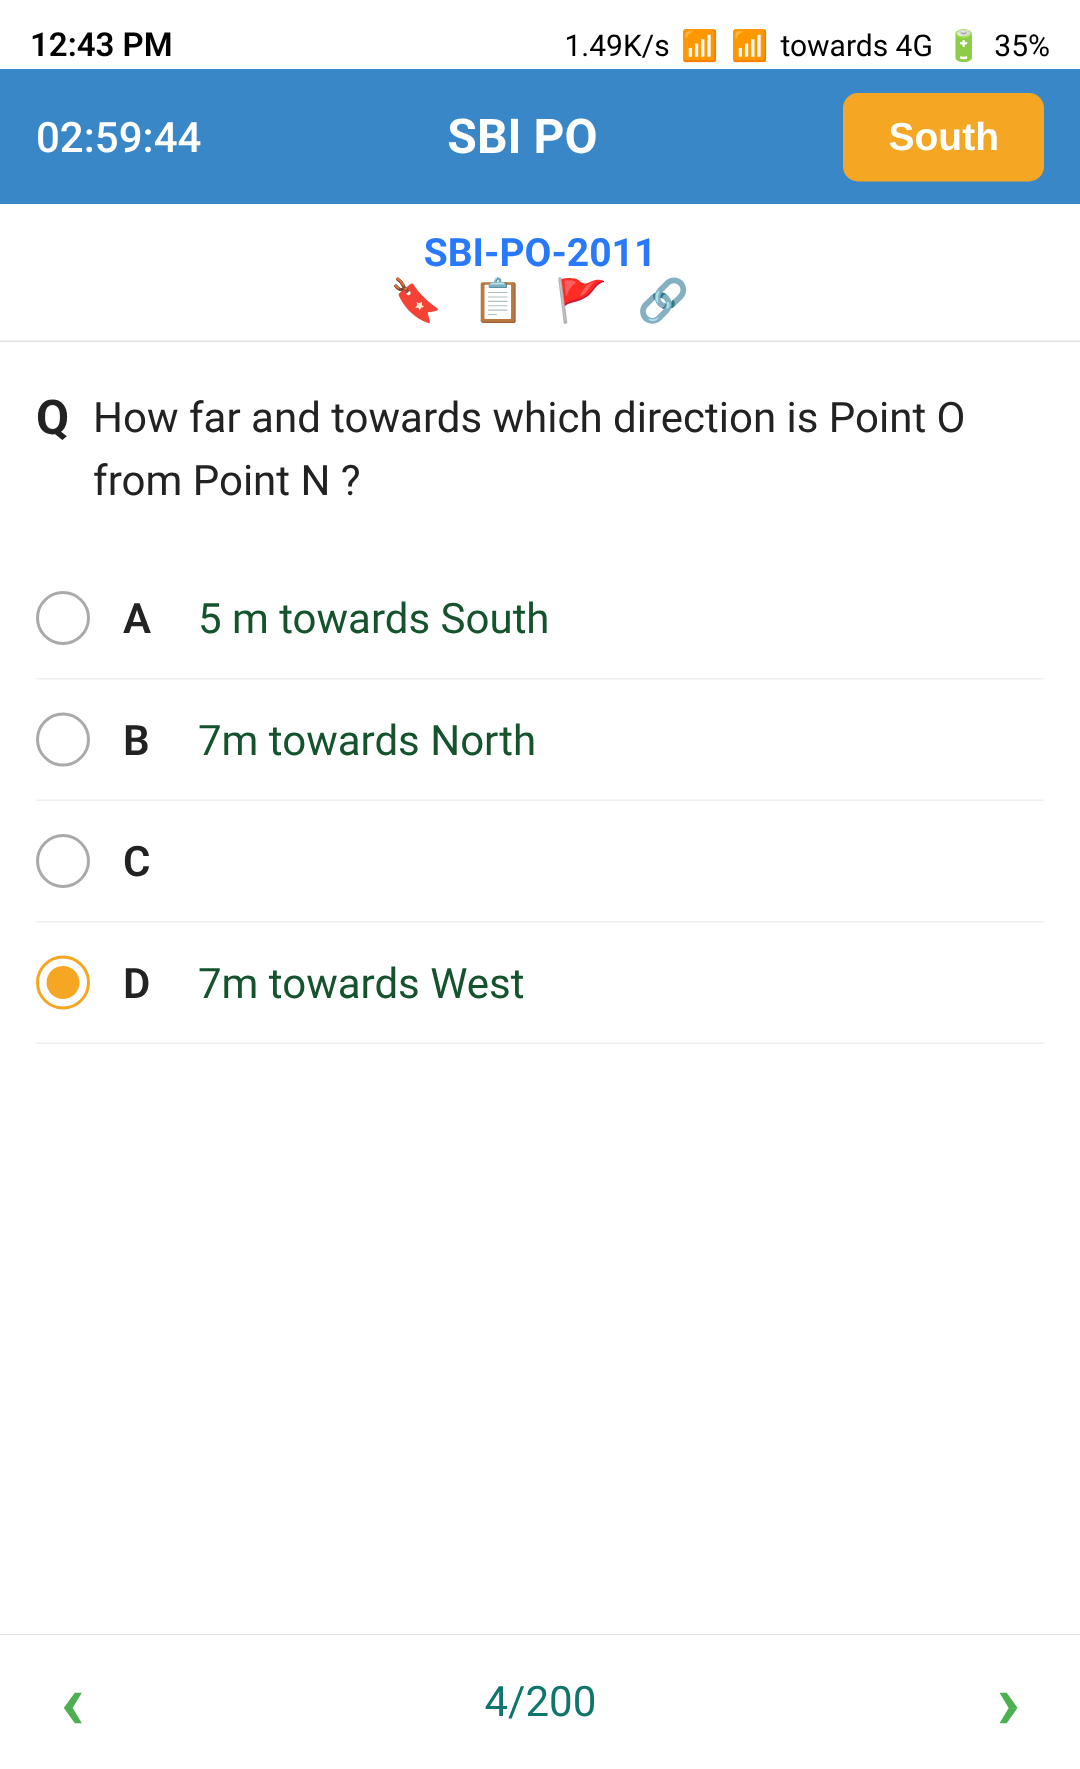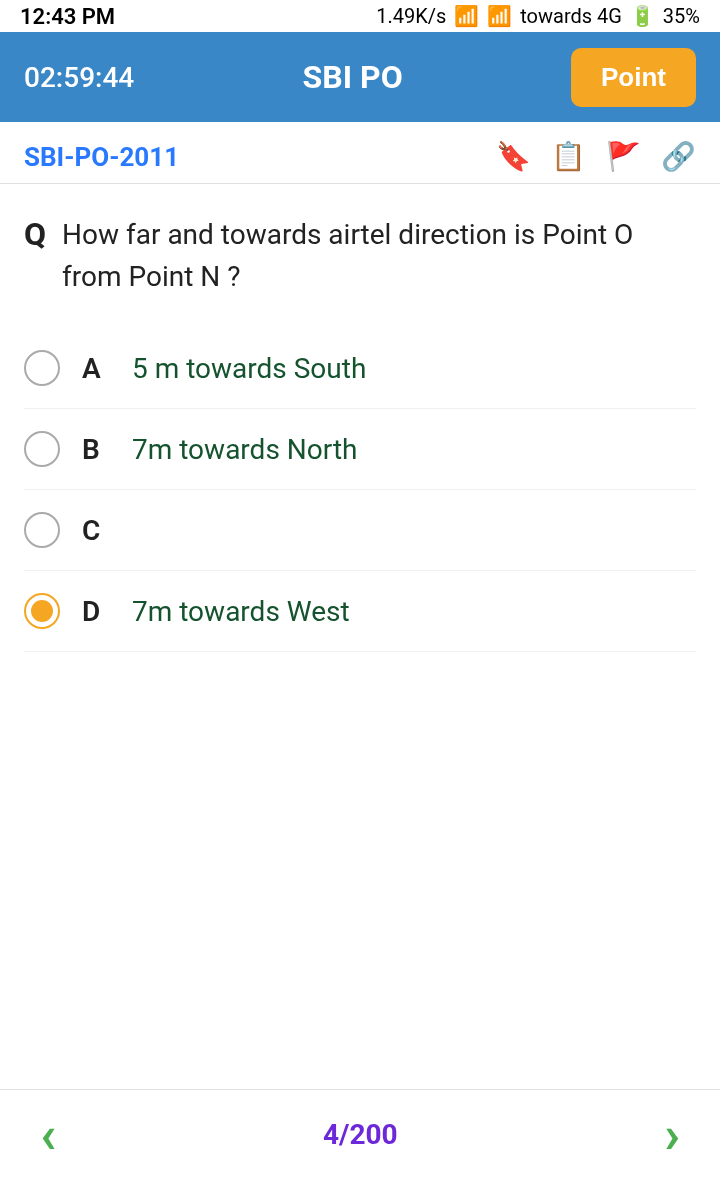--- a/index.html
+++ b/index.html
@@ -14,20 +14,21 @@
 
     
     .status-bar {
       width: 100%;
       height: 32px;
       background: #fff;
       display: flex;
       align-items: center;
       justify-content: space-between;
       padding: 0 20px;
+      margin-top: 14px;
     }
     .status-left {
       font-size: 22px;
       font-weight: 600;
       color: #000;
     }
     .status-right {
       display: flex;
       align-items: center;
       gap: 8px;
@@ -68,20 +69,21 @@
     }
 
     
     .question-header {
       width: 100%;
       padding: 18px 24px 10px 24px;
       display: flex;
       align-items: center;
       justify-content: space-between;
       border-bottom: 1px solid #e0e0e0;
+      flex-direction: column;
     }
     .question-set-label {
       color: #2979ff;
       font-size: 26px;
       font-weight: 700;
     }
     .header-icons {
       display: flex;
       align-items: center;
       gap: 20px;
@@ -177,59 +179,59 @@
     }
     .nav-arrow {
       font-size: 52px;
       color: #4caf50;
       cursor: pointer;
       font-weight: 700;
       line-height: 1;
     }
     .nav-page {
       font-size: 28px;
-      color: #6d28d9;
-      font-weight: 700;
+      color: #0f766e;
+      font-weight: 400;
     }
   </style>
 </head>
 <body>
 
 <div class="status-bar">
   <span class="status-left">12:43 PM</span>
   <div class="status-right">
     <span>1.49K/s</span>
     <span>📶</span>
     <span>📶</span>
     <span>towards 4G</span>
     <span>🔋</span>
     <span>35%</span>
   </div>
 </div>
 
 <div class="top-bar">
   <span class="top-bar-timer">02:59:44</span>
   <span class="top-bar-title">SBI PO</span>
-  <button class="top-bar-stop-btn">Point</button>
+  <button class="top-bar-stop-btn">South</button>
 </div>
 
 <div class="question-header">
   <span class="question-set-label">SBI-PO-2011</span>
   <div class="header-icons">
     <span class="header-icon bookmark-icon">🔖</span>
     <span class="header-icon note-icon">📋</span>
     <span class="header-icon flag-icon">🚩</span>
     <span class="header-icon share-icon">🔗</span>
   </div>
 </div>
 
 <div class="question-body">
   <div class="question-text-row">
     <span class="q-label">Q</span>
-    <span class="q-text">How far and towards airtel direction is Point O from Point N ?</span>
+    <span class="q-text">How far and towards which direction is Point O from Point N ?</span>
   </div>
 
   <ul class="options-list" id="options-list">
   <li class="option-item">
         <div class="option-radio"></div>
         <span class="option-letter">A</span>
         <span class="option-text">5 m towards South</span>
       </li>
       <li class="option-item">
         <div class="option-radio"></div>

